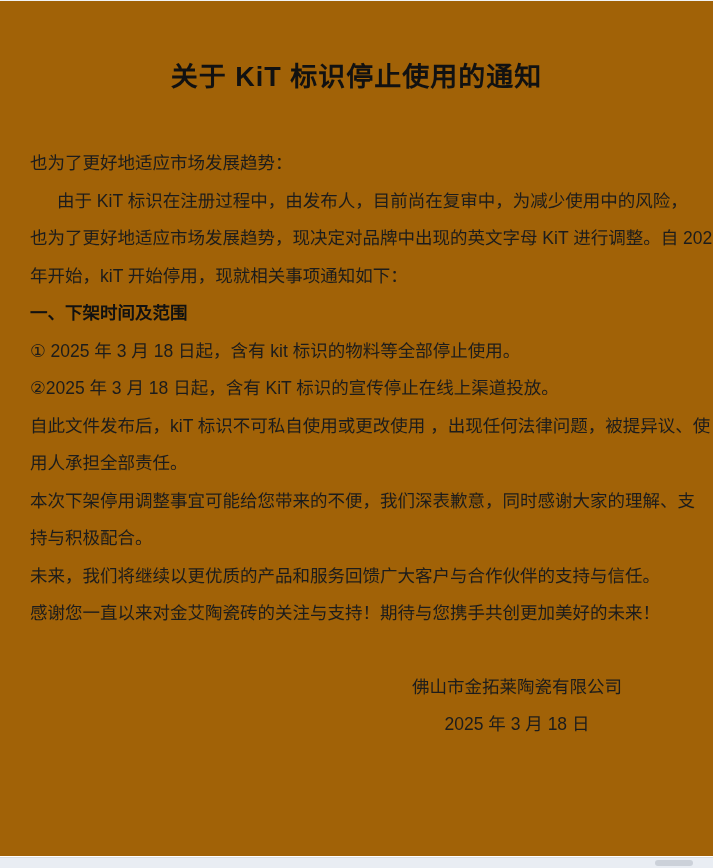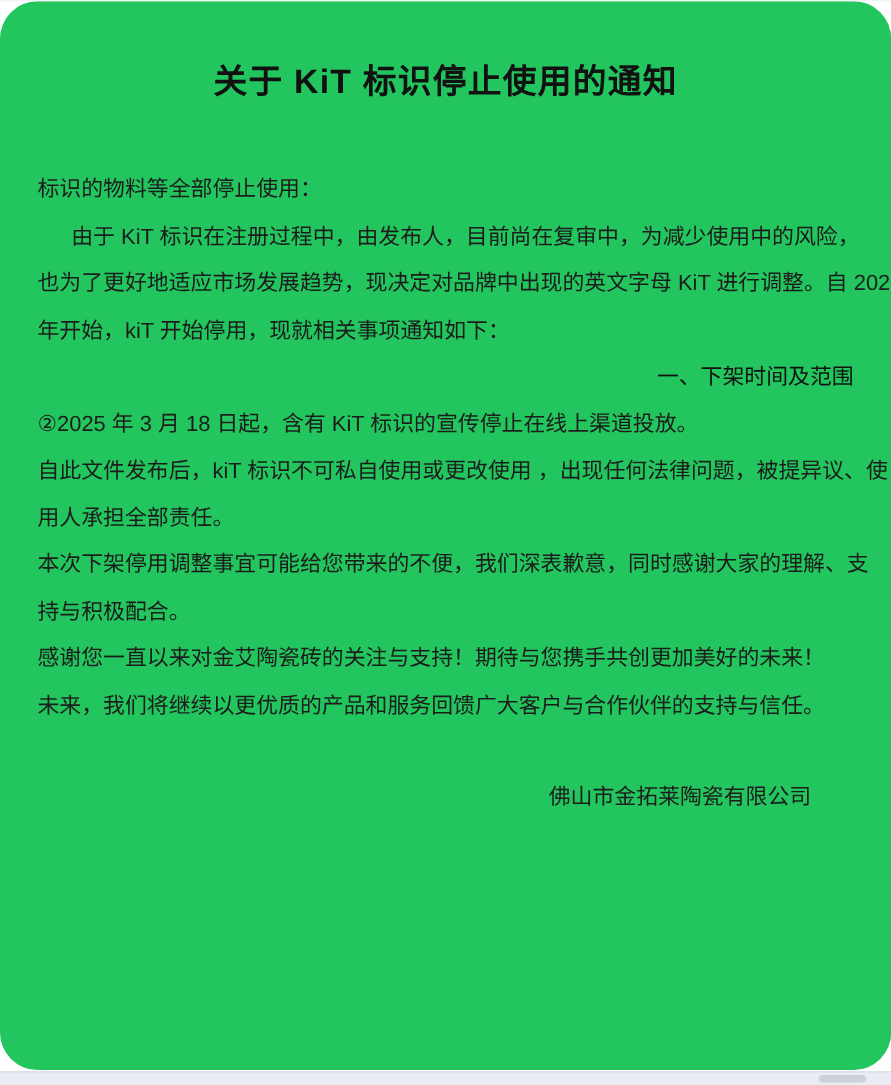--- a/index.html
+++ b/index.html
@@ -13,24 +13,23 @@
     overflow: hidden;
     position: relative;
     font-family: "Liberation Sans", "DejaVu Sans", sans-serif;
     color: #1c1c1c;
     border-top: 1px solid #f2f3f4;
     box-sizing: border-box;
   }
   .page {
     position: absolute;
     top: 0; left: 0; right: 0; bottom: 12px;
-    padding: 4px 30px;
-    background: #22c55e;
+    padding: 16px 30px;
+    background: #a16207;
     overflow: hidden;
-    border-radius: 30px;
   }
   .doc-title {
     margin-top: 40px;
     font-size: 27px;
     line-height: 40px;
     font-weight: bold;
     text-align: center;
     letter-spacing: 1px;
     white-space: nowrap;
     color: #111111;
@@ -38,30 +37,29 @@
   .lines {
     margin-top: 48px;
   }
   .line {
     font-size: 17.5px;
     line-height: 37.5px;
     white-space: nowrap;
     color: #1c1c1c;
   }
   .line.heading {
-    font-weight: normal;
+    font-weight: bold;
     color: #111111;
-    text-align: right;
   }
   .line.indent {
     padding-left: 27px;
   }
   .signature {
     margin-top: 36px;
-    margin-right: 34px;
+    margin-right: 61px;
     margin-left: auto;
     width: fit-content;
     text-align: center;
   }
   .signature .sig-line {
     font-size: 17.5px;
     line-height: 37.5px;
     white-space: nowrap;
     color: #1c1c1c;
   }
@@ -83,34 +81,36 @@
     background: #ccd1d9;
   }
 </style>
 </head>
 <body>
 
 <div class="page">
   <div class="doc-title">关于 KiT 标识停止使用的通知</div>
 
   <div class="lines">
-      <div class="line salutation">标识的物料等全部停止使用：</div>
+      <div class="line salutation">也为了更好地适应市场发展趋势：</div>
       <div class="line body indent">由于 KiT 标识在注册过程中，由发布人，目前尚在复审中，为减少使用中的风险，</div>
       <div class="line body">也为了更好地适应市场发展趋势，现决定对品牌中出现的英文字母 KiT 进行调整。自 2025</div>
       <div class="line body">年开始，kiT 开始停用，现就相关事项通知如下：</div>
       <div class="line heading">一、下架时间及范围</div>
+      <div class="line body">① 2025 年 3 月 18 日起，含有 kit 标识的物料等全部停止使用。</div>
       <div class="line body">②2025 年 3 月 18 日起，含有 KiT 标识的宣传停止在线上渠道投放。</div>
       <div class="line body">自此文件发布后，kiT 标识不可私自使用或更改使用 ，出现任何法律问题，被提异议、使</div>
       <div class="line body">用人承担全部责任。</div>
       <div class="line body">本次下架停用调整事宜可能给您带来的不便，我们深表歉意，同时感谢大家的理解、支</div>
       <div class="line body">持与积极配合。</div>
+      <div class="line body">未来，我们将继续以更优质的产品和服务回馈广大客户与合作伙伴的支持与信任。</div>
       <div class="line body">感谢您一直以来对金艾陶瓷砖的关注与支持！期待与您携手共创更加美好的未来！</div>
-      <div class="line body">未来，我们将继续以更优质的产品和服务回馈广大客户与合作伙伴的支持与信任。</div>
     </div>
 
   <div class="signature">
     <div class="sig-line">佛山市金拓莱陶瓷有限公司</div>
+    <div class="sig-line">2025 年 3 月 18 日</div>
   </div>
 </div>
 
 <div class="h-scrollbar">
   <div class="thumb"></div>
 </div>
 
 </body></html>

